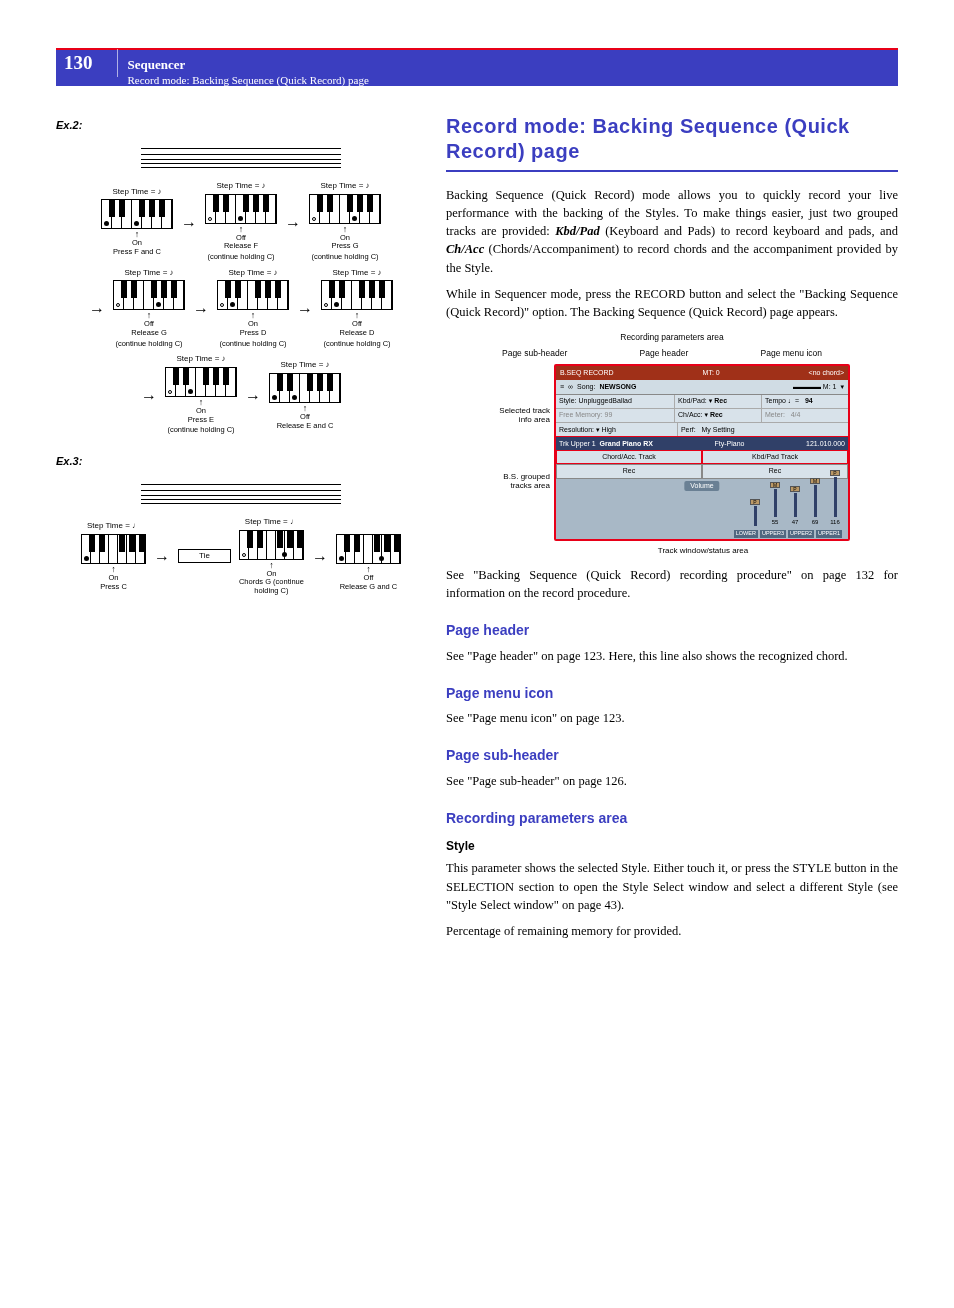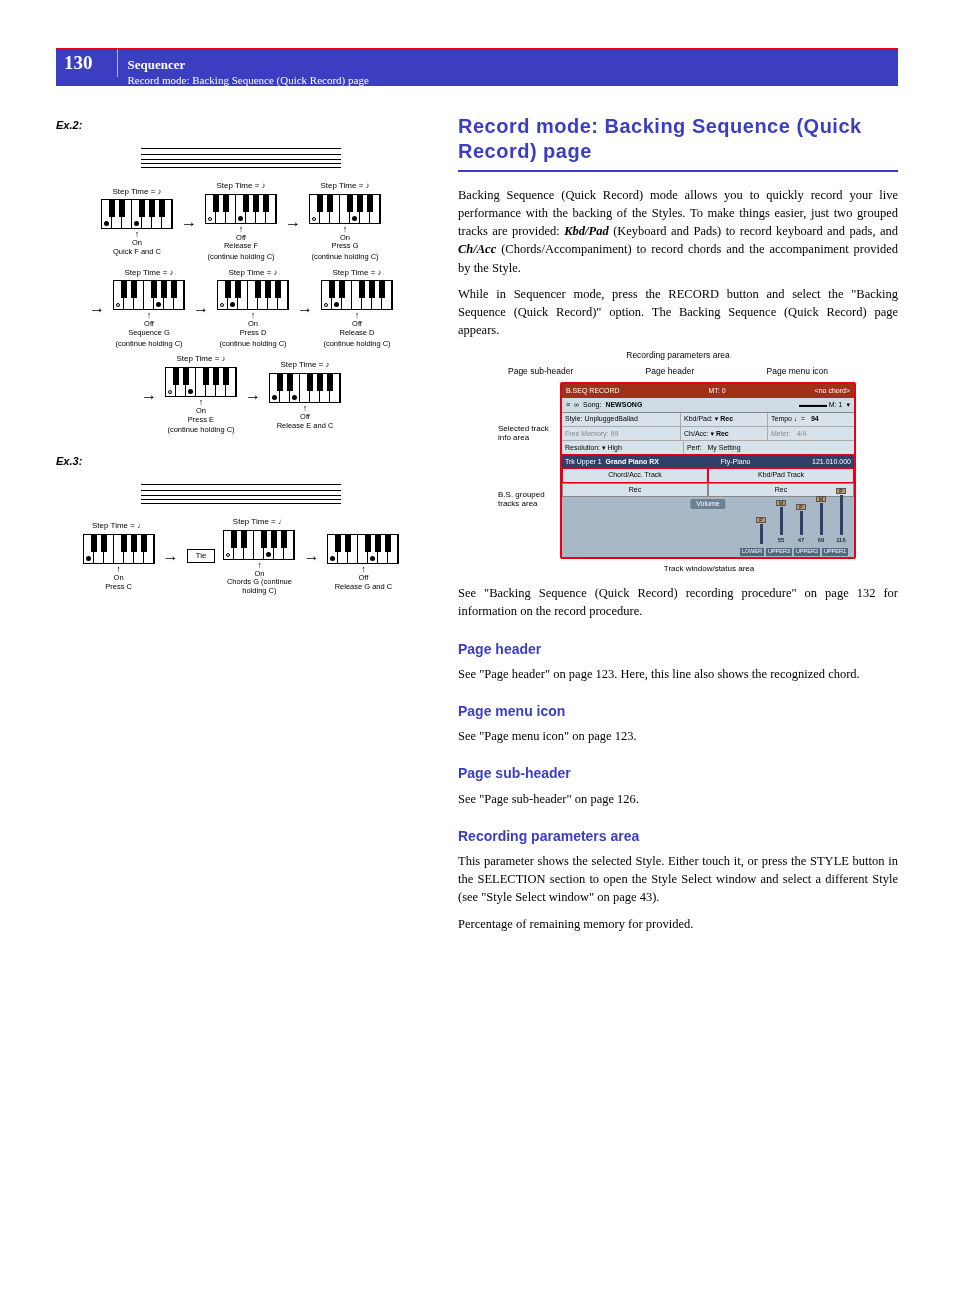--- a/index.html
+++ b/index.html
@@ -40,21 +40,21 @@
     font-size: 11px;
     line-height: 1.2;
   }
   .hdr-text .top {
     font-weight: bold;
     font-size: 13px;
     margin-bottom: 1px;
   }
   .columns {
     display: flex;
-    gap: 32px;
+    gap: 20px;
   }
   .col-left { width: 370px; flex-shrink:0; }
   .col-right { flex: 1; }
   h1.section-title {
     color: #3b3ec0;
     font-weight: bold;
     font-size: 20px;
     font-family: "Segoe UI", "Helvetica Neue", Arial, sans-serif;
     letter-spacing: 0.5px;
     padding-bottom: 6px;
@@ -169,26 +169,26 @@
   .vol-label-inside {
     position:absolute; top:2px; left:50%; transform:translateX(-50%);
     background:#6a8094; color:#fff; padding:0 6px; border-radius:2px; font-size:7px;
   }
   .slider { width:14px; display:flex; flex-direction:column; align-items:center;}
   .slider .bar { width:3px; background:#304068; margin-bottom:1px;}
   .slider .num { font-size:6px; color:#000; }
   .slider .badge { width:10px; height:6px; background:#b96; border:1px solid #555; font-size:5px; text-align:center; line-height:5px; margin-bottom:1px;}
   .vol-footer { position:absolute; bottom:1px; right:6px; left:40px; display:flex; justify-content:flex-end; gap:2px; font-size:5.5px; color:#fff;}
   .vol-footer span { background:#506880; padding:0 2px;}
-  .left-anno { position:absolute; font-size:8px; line-height:1.1;}
+  .left-anno { position:absolute; font-size:8px; text-align:right; line-height:1.1;}
   .la1 { top:76px; left:0; width:58px;}
   .la2 { top:142px; left:0; width:58px;}
   .bot-anno { text-align:center; font-size:8px; margin-top:4px; padding-left:62px;}
   .tie-box {
-    border:1px solid #000; padding:0 8px; font-size:8px; display:inline-block; background:#fff;
+    border:1px solid #000; padding:0 20px; font-size:8px; display:inline-block; background:#fff;
   }
   b, strong { font-weight: bold; }
   i, em { font-style: italic; }
 </style>
 </head>
 <body>
 
 <div class="page">
 
   <div class="header-bar">
@@ -226,21 +226,21 @@
                 <div class="wkey"></div>
               <div class="bkey" style="left:7px"></div>
                 <div class="bkey" style="left:17px"></div>
                 <div class="bkey" style="left:37px"></div>
                 <div class="bkey" style="left:47px"></div>
                 <div class="bkey" style="left:57px"></div>
               <div class="dot" style="left:2px; bottom:2px"></div>
                 <div class="dot" style="left:32px; bottom:2px"></div>
             </div>
             <div class="updown">↑</div>
-            <div class="kb-label-bot"><span>On</span><br><span>Quick F and C</span></div>
+            <div class="kb-label-bot"><span>On</span><br><span>Press F and C</span></div>
           </div>
           <div class="arrow">→</div>
           <div class="mini-kb">
             <div class="kb-label-top"><span>Step Time =</span> ♪</div>
             <div class="keys">
                 <div class="wkey"></div>
                 <div class="wkey"></div>
                 <div class="wkey"></div>
                 <div class="wkey"></div>
                 <div class="wkey"></div>
@@ -297,21 +297,21 @@
                 <div class="wkey"></div>
               <div class="bkey" style="left:7px"></div>
                 <div class="bkey" style="left:17px"></div>
                 <div class="bkey" style="left:37px"></div>
                 <div class="bkey" style="left:47px"></div>
                 <div class="bkey" style="left:57px"></div>
               <div class="dot open" style="left:2px; bottom:2px"></div>
                 <div class="dot" style="left:42px; bottom:2px"></div>
             </div>
             <div class="updown">↑</div>
-            <div class="kb-label-bot"><span>Off</span><br><span>Sequence G</span></div>
+            <div class="kb-label-bot"><span>Off</span><br><span>Release G</span></div>
             <div class="continue-note">(continue holding C)</div>
           </div>
           <div class="arrow">→</div>
           <div class="mini-kb">
             <div class="kb-label-top"><span>Step Time =</span> ♪</div>
             <div class="keys">
                 <div class="wkey"></div>
                 <div class="wkey"></div>
                 <div class="wkey"></div>
                 <div class="wkey"></div>
@@ -587,18 +587,19 @@
       <p>See "Page header" on page 123. Here, this line also shows the recognized chord.</p>
 
       <h2 class="sub">Page menu icon</h2>
       <p>See "Page menu icon" on page 123.</p>
 
       <h2 class="sub">Page sub-header</h2>
       <p>See "Page sub-header" on page 126.</p>
 
       <h2 class="sub">Recording parameters area</h2>
 
+      <h3 class="small">Style</h3>
       <p>This parameter shows the selected Style. Either touch it, or press the STYLE button in the SELECTION section to open the Style Select window and select a different Style (see "Style Select window" on page 43).</p>
 
       <p>Percentage of remaining memory for provided.</p>
     </div>
   </div>
 </div>
 
 </body></html>

